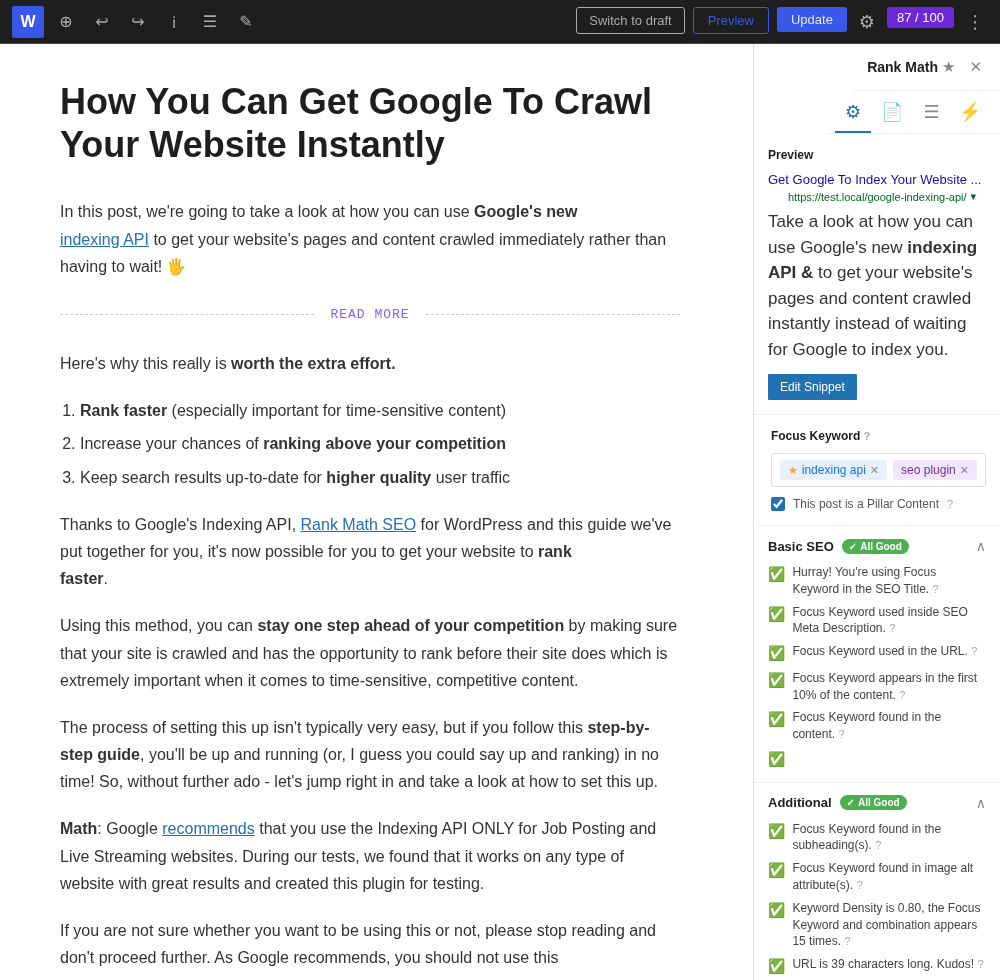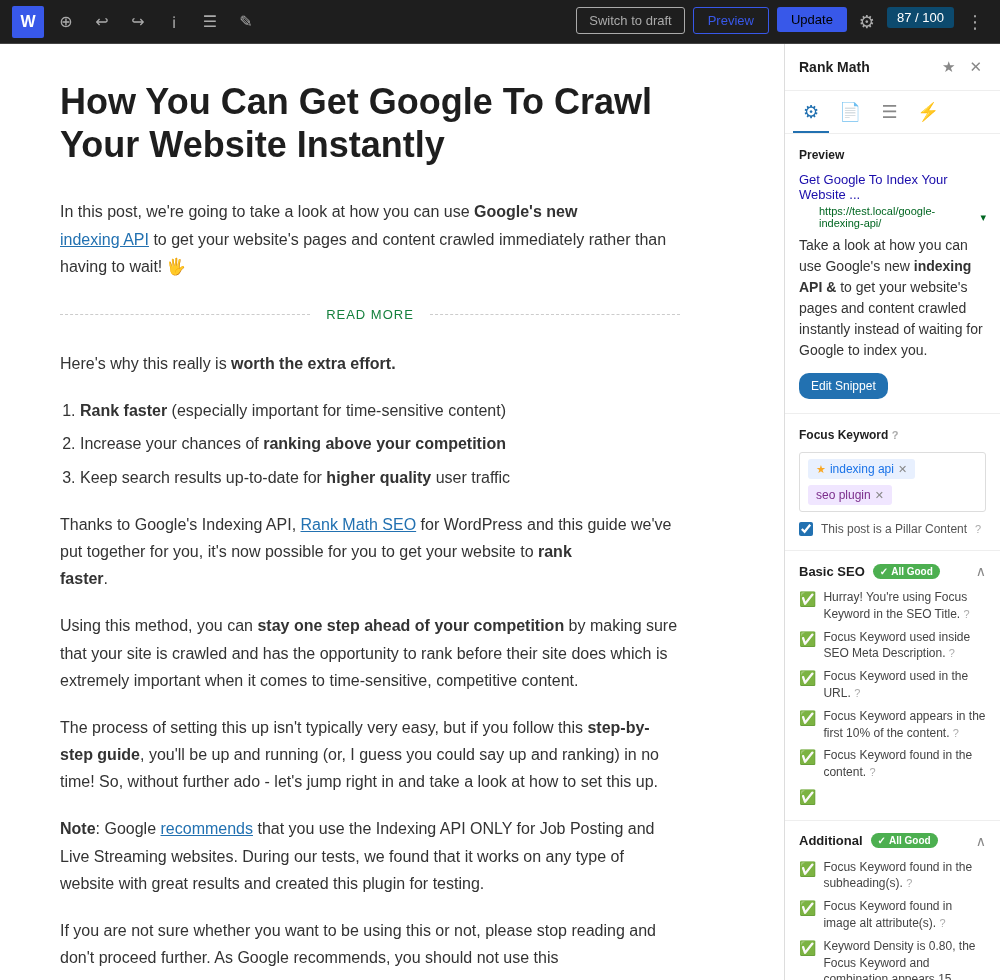--- a/index.html
+++ b/index.html
@@ -25,25 +25,25 @@
     .toolbar-right { display: flex; align-items: flex-start; gap: 8px; }
     .btn-switch-draft {
       background: none; border: 1px solid #aaa; color: #aaa; cursor: pointer;
       padding: 5px 12px; border-radius: 3px; font-size: 13px;
     }
     .btn-preview {
       background: none; border: 1px solid #3858e9; color: #3858e9; cursor: pointer;
       padding: 5px 14px; border-radius: 3px; font-size: 13px;
     }
     .btn-update {
-      background: #3858e9; border: none; color: #000000; cursor: pointer;
+      background: #3858e9; border: none; color: #e5e5e5; cursor: pointer;
       padding: 5px 14px; border-radius: 3px; font-size: 13px; font-weight: 500;
     }
     .toolbar-score {
-      background: #0c4a6e; color: #fff; border: none; cursor: pointer;
+      background: #6d28d9; color: #fff; border: none; cursor: pointer;
       padding: 3px 10px; border-radius: 3px; font-size: 13px; font-weight: 500;
     }
     .toolbar-gear {
       background: none; border: none; color: #aaa; cursor: pointer; font-size: 18px; padding: 4px;
     }
     .toolbar-dots {
       background: none; border: none; color: #aaa; cursor: pointer; font-size: 18px; padding: 4px;
     }
 
     
@@ -55,35 +55,36 @@
     }
     .post-title {
       font-size: 36px; font-weight: 700; line-height: 1.2; color: #1e1e1e;
       margin-bottom: 32px; max-width: 620px;
     }
     .post-content { max-width: 620px; line-height: 1.7; color: #333; }
     .post-content p { margin-bottom: 20px; font-size: 16px; }
     .post-content a { color: #2271b1; text-decoration: underline; }
     .post-content strong { font-weight: 700; }
     .read-more-divider {
-      display: flex; align-items: center; margin: 24px 0; color: #15803d; font-size: 13px;
+      display: flex; align-items: center; margin: 24px 0; color: #8b5cf6; font-size: 13px;
       letter-spacing: 1px;
+      font-family: Liberation Mono, monospace;
     }
     .read-more-divider::before, .read-more-divider::after {
       content: ''; flex: 1; border-top: 1px dashed #ccc;
     }
     .read-more-divider span { padding: 0 16px; }
     .post-content ol { margin: 12px 0 20px 20px; }
     .post-content ol li { margin-bottom: 6px; font-size: 16px; }
     .note-text { font-size: 16px; }
 
     
     #sidebar {
-      width: 216px; background: #fff; border-left: 1px solid #ddd;
-      display: flex; flex-direction: column; overflow-y: auto; flex-shrink: 0;
+      width: 247px; background: #fff; border-left: 1px solid #ddd;
+      display: flex; flex-direction: column; overflow-y: auto; flex-shrink: 0; align-items: flex-end;
     }
     .sidebar-header {
       display: flex; align-items: center; justify-content: space-between;
       padding: 12px 14px; border-bottom: 1px solid #eee;
     }
     .sidebar-title { font-weight: 600; font-size: 14px; color: #1e1e1e; }
     .sidebar-header-icons { display: flex; gap: 6px; }
     .sidebar-icon-btn {
       background: none; border: none; cursor: pointer; color: #888;
       font-size: 15px; padding: 2px 4px; border-radius: 2px;
@@ -96,25 +97,25 @@
       border-bottom: 2px solid transparent; position: relative;
     }
     .sidebar-tab.active { color: #2271b1; border-bottom-color: #2271b1; }
 
     
     .sidebar-section { padding: 14px; border-bottom: 1px solid #eee; }
     .section-label { font-size: 12px; font-weight: 600; color: #1e1e1e; margin-bottom: 10px; }
     .preview-title { color: #1a0dab; font-size: 13px; margin-bottom: 3px; cursor: pointer; }
     .preview-url { color: #006621; font-size: 12px; margin-bottom: 6px; display: flex; align-items: center; gap: 4px; padding-left: 20px; }
     .preview-url span { color: #006621; font-size: 11px; }
-    .preview-desc { font-size: 14px; color: #333; line-height: 1.5; }
+    .preview-desc { font-size: 17px; color: #333; line-height: 1.5; }
     .preview-desc strong { font-weight: 700; }
     .btn-edit-snippet {
       margin-top: 12px; background: #2271b1; color: #fff; border: none; cursor: pointer;
-      padding: 6px 12px; border-radius: 10px; font-size: 12px;
+      padding: 6px 12px; border-radius: 1px; font-size: 12px;
     }
 
     
     .keyword-tags {
       display: flex; gap: 6px; flex-wrap: wrap; margin-bottom: 10px;
       border: 1px solid #ddd; border-radius: 3px; padding: 6px 8px;
       min-height: 34px; align-items: center;
     }
     .keyword-tag {
       display: flex; align-items: center; gap: 4px;
@@ -204,21 +205,21 @@
 
       <p>
         Using this method, you can <strong>stay one step ahead of your competition</strong> by making sure that your site is crawled and has the opportunity to rank before their site does which is extremely important when it comes to time-sensitive, competitive content.
       </p>
 
       <p>
         The process of setting this up isn't typically very easy, but if you follow this <strong>step-by-step guide</strong>, you'll be up and running (or, I guess you could say up and ranking) in no time! So, without further ado - let's jump right in and take a look at how to set this up.
       </p>
 
       <p class="note-text">
-        <strong>Note</strong>: Google <a href="#">recommends</a> that you use the Indexing API ONLY for Job Posting and Live Streaming websites. During our tests, we found that it works on any type of website with great results and created this plugin for testing.
+        <strong>Math</strong>: Google <a href="#">recommends</a> that you use the Indexing API ONLY for Job Posting and Live Streaming websites. During our tests, we found that it works on any type of website with great results and created this plugin for testing.
       </p>
 
       <p>
         If you are not sure whether you want to be using this or not, please stop reading and don't proceed further. As Google recommends, you should not use this
       </p>
     </div>
   </div>
 
   <div id="sidebar">
 

